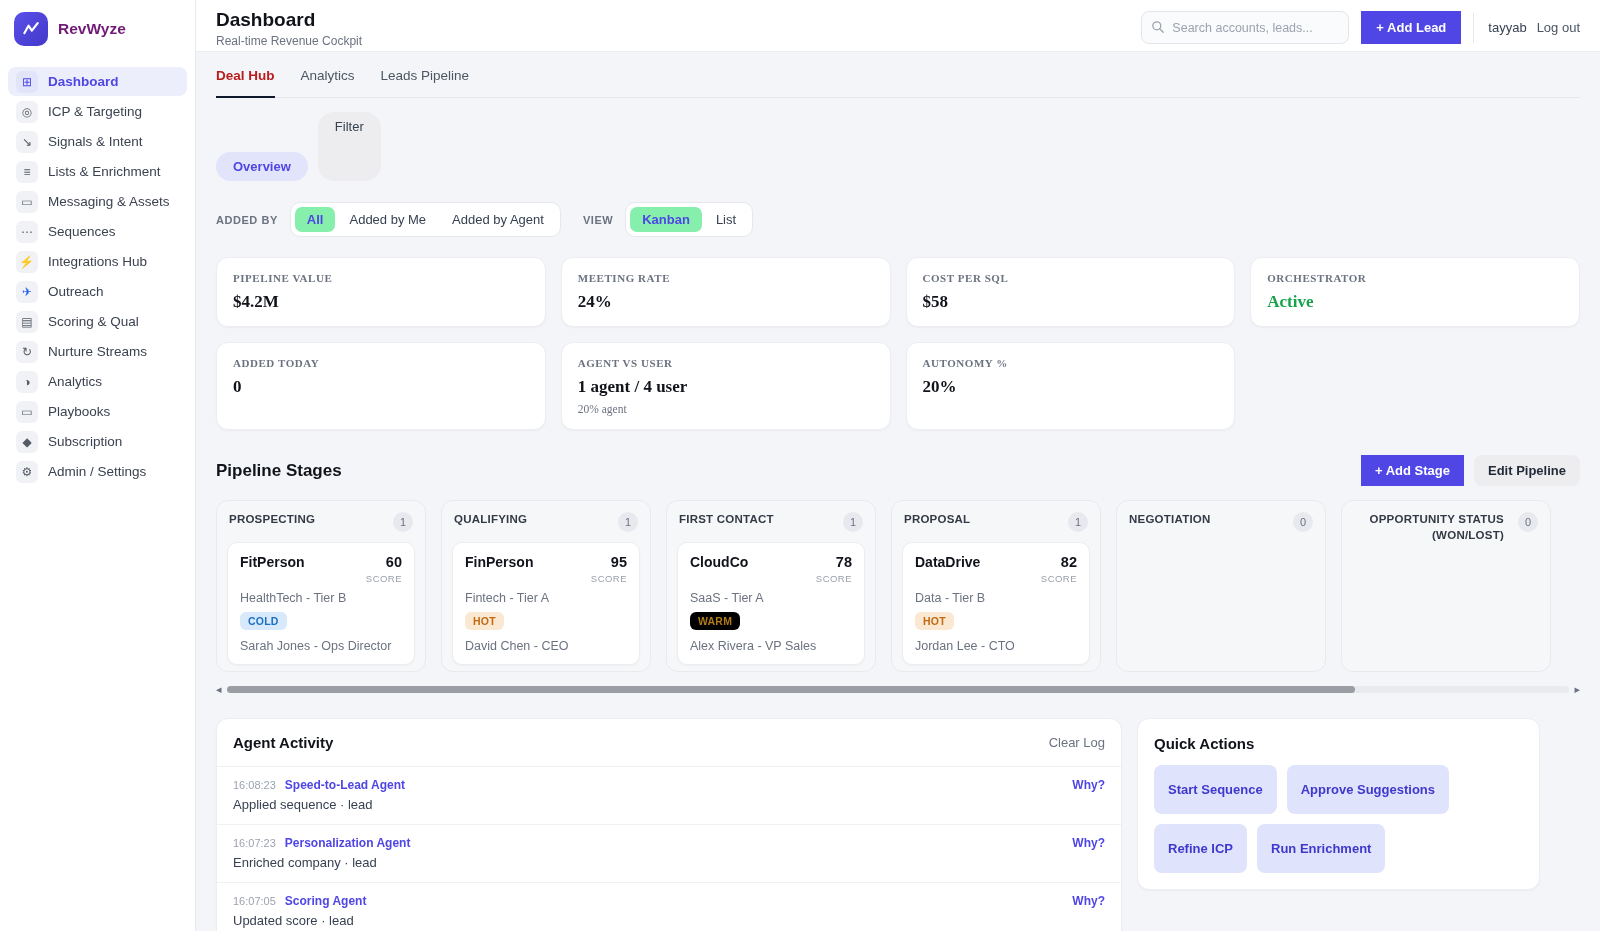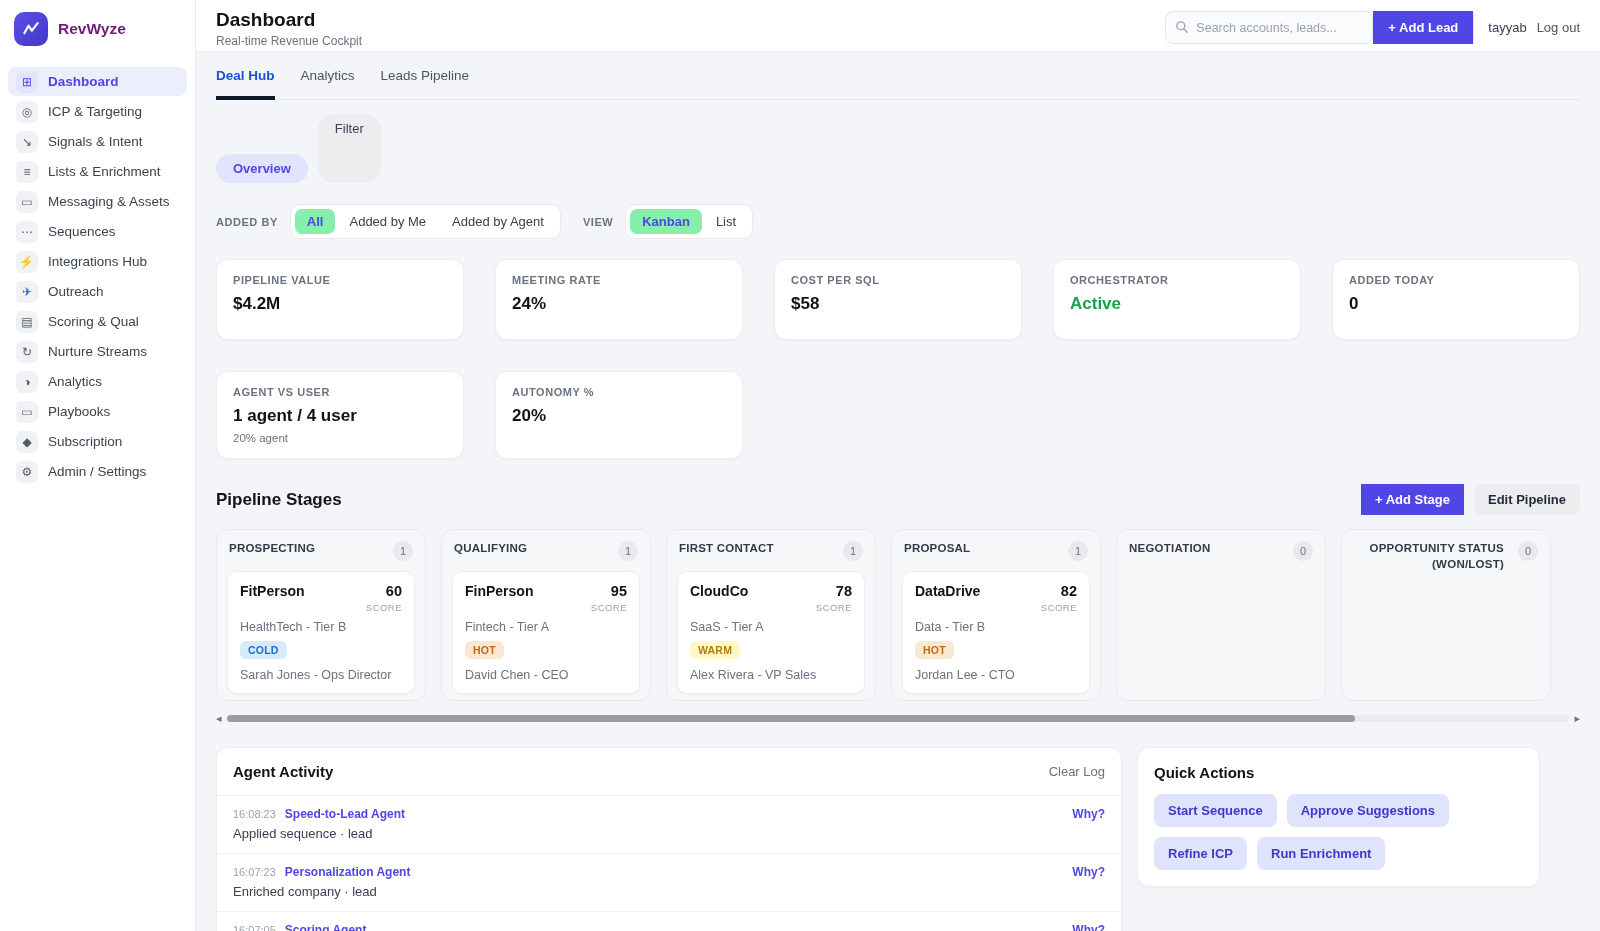--- a/index.html
+++ b/index.html
@@ -18,52 +18,52 @@
   .nav-item.active .nav-ico { background:#e2e5fa; color:#4f46e5; }
   .ico-gold { color:#d99b12 !important; }
   .ico-blue { color:#2563eb !important; }
   .nav-label { font-size:13.5px; color:#3b4250; font-weight:500; white-space:nowrap; }
 
   
   .main { margin-left:196px; height:931px; display:flex; flex-direction:column; }
   .topbar { height:52px; background:#fff; border-bottom:1px solid #edeef2; display:flex; align-items:flex-start; justify-content:space-between; padding:9px 20px 0 20px; flex:0 0 52px; }
   .page-title { font-size:19px; font-weight:700; color:#10131a; }
   .page-subtitle { font-size:12px; color:#6b7280; margin-top:3px; }
-  .topbar-right { display:flex; align-items:center; margin-top:2px; }
+  .topbar-right { display:flex; align-items:center; gap:12px; margin-top:2px; }
   .search-wrap { position:relative; }
   .search-input { width:208px; height:33px; border:1px solid #e3e5ea; background:#fafbfc; border-radius:8px; padding:0 10px 0 30px; font-size:12.5px; color:#374151; outline:none; font-family:"Liberation Sans", sans-serif; }
   .search-input::placeholder { color:#9ca3af; }
   .search-ico { position:absolute; left:9px; top:8px; }
   .btn-primary { background:#4f46e5; color:#fff; border:none; border-radius:0; padding:9px 15px; font-size:13px; font-weight:700; cursor:pointer; font-family:"Liberation Sans", sans-serif; }
   .user-area { display:flex; align-items:center; gap:10px; border-left:1px solid #e5e7eb; padding-left:14px; height:30px; }
   .user-name { font-size:13px; color:#374151; font-weight:500; cursor:default; }
   .logout { font-size:13px; color:#4b5563; cursor:pointer; }
 
   .content { flex:1; padding:0 20px; overflow:hidden; }
 
   
   .tabs { display:flex; gap:26px; padding-top:16px; border-bottom:1px solid #e6e8ec; }
   .tab { font-size:13.5px; color:#4b5563; padding-bottom:13px; cursor:pointer; }
-  .tab.active { color:#1d4ed8; font-weight:600; border-bottom:4px solid #0f172a; margin-bottom:-1px; }
+  .tab.active { color:#b91c1c; font-weight:600; border-bottom:2px solid #0f172a; margin-bottom:-1px; }
 
   
   .pills { display:flex; gap:10px; margin-top:14px; }
   .pill { font-size:13px; padding:7px 17px; border-radius:16px; cursor:pointer; color:#374151; background:#ededf0; }
   .pill.active { background:#e1e4fb; color:#4f46e5; font-weight:600;margin-top:40px; }
 
   
   .filter-row { display:flex; align-items:center; gap:12px; margin-top:21px; }
   .filter-label { font-size:11px; font-weight:700; color:#6b7280; letter-spacing:.05em; }
   .seg { display:inline-flex; background:#fff; border:1px solid #e6e8ec; border-radius:10px; padding:4px; gap:2px; }
   .seg-opt { font-size:13px; color:#374151; padding:5px 12px; border-radius:7px; cursor:pointer; white-space:nowrap; }
   .seg-opt.selected { background:#86efac; color:#4f46e5; font-weight:600; }
   .seg + .filter-label { margin-left:10px; }
 
   
-  .kpi-grid { display:grid; grid-template-columns:repeat(5,1fr); gap:31px; margin-top:20px; }
+  .kpi-grid { display:grid; grid-template-columns:repeat(4,1fr); gap:15px; margin-top:20px;font-family:Liberation Serif, serif; }
   .kpi { background:#fff; border:1px solid #eceef2; border-radius:12px; padding:14px 16px; box-shadow:0 1px 2px rgba(16,24,40,.04); min-height:66px; }
   .kpi.tall { min-height:81px; }
   .kpi-label { font-size:11px; font-weight:600; color:#6b7280; letter-spacing:.05em; }
   .kpi-value { font-size:17px; font-weight:700; color:#10131a; margin-top:8px; }
   .kpi-value.green { color:#16a34a; }
   .kpi-sub { font-size:11.5px; color:#6b7280; margin-top:6px; }
 
   
   .pipe-head { display:flex; align-items:center; justify-content:space-between; margin-top:25px; }
   .section-title { font-size:17px; font-weight:700; color:#10131a; }
@@ -79,21 +79,21 @@
   .lead-card { background:#fff; border:1px solid #ebedf1; border-radius:10px; margin-top:10px; padding:11px 12px; box-shadow:0 1px 2px rgba(16,24,40,.04); cursor:pointer; }
   .lead-top { display:flex; justify-content:space-between; align-items:flex-start; }
   .lead-name { font-size:14px; font-weight:700; color:#10131a; }
   .score-wrap { text-align:right; }
   .lead-score { font-size:14.5px; font-weight:700; color:#10131a; display:block; }
   .score-label { font-size:9.5px; color:#9aa1ab; letter-spacing:.05em; display:block; margin-top:3px; }
   .lead-seg { font-size:12.5px; color:#6b7280; margin-top:7px; }
   .badge { display:inline-block; margin-top:7px; font-size:10.5px; font-weight:700; padding:3px 8px; border-radius:6px; letter-spacing:.02em; }
   .badge.cold { background:#d8e9fb; color:#1a6fc4; }
   .badge.hot  { background:#fbe8d2; color:#c2690f; }
-  .badge.warm { background:#fef9c3; color:#b07c15; }
+  .badge.warm { background:#000000; color:#b07c15; }
   .lead-contact { font-size:12.5px; color:#6b7280; margin-top:9px; }
 
   
   .hscroll { display:flex; align-items:center; gap:5px; margin-top:10px; height:14px; }
   .sb-arrow { font-size:11px; color:#6b7280; cursor:pointer; line-height:1; }
   .sb-track { flex:1; height:7px; background:#e9eaee; border-radius:4px; position:relative; }
   .sb-thumb { position:absolute; left:0; top:0; height:7px; width:84%; background:#9a9da3; border-radius:4px; cursor:grab; }
 
   
   .bottom { display:flex; gap:15px; margin-top:22px; align-items:flex-start; }
@@ -106,21 +106,21 @@
   .act-row:last-child { border-bottom:none; }
   .act-line1 { display:flex; align-items:baseline; gap:9px; }
   .act-time { font-size:11px; color:#9ca3af; }
   .act-agent { font-size:12px; font-weight:700; color:#4f46e5; cursor:pointer; }
   .act-why { margin-left:auto; font-size:12px; font-weight:600; color:#4f46e5; cursor:pointer; }
   .act-desc { font-size:13px; color:#374151; margin-top:5px; }
 
   .quick { width:403px; flex:0 0 403px; padding:16px; }
   .quick .card-title { margin-bottom:13px; }
   .qa-btns { display:flex; flex-wrap:wrap; gap:10px; }
-  .qa-btn { background:#dfe3fb; color:#4038cc; border:none; border-radius:8px; padding:9px 14px; font-size:13px; font-weight:700; cursor:pointer; font-family:"Liberation Sans", sans-serif; }
+  .qa-btn { background:#dfe3fb; color:#4038cc; border:none; border-radius:8px; padding:17px 14px; font-size:13px; font-weight:700; cursor:pointer; font-family:"Liberation Sans", sans-serif; }
 </style>
 </head>
 <body>
 
 <aside class="sidebar">
   <div class="brand">
     <span class="brand-logo">
       <svg width="20" height="20" viewBox="0 0 24 24" fill="none">
           <polyline points="4,17 9,8 13,14 20,5" stroke="#ffffff" stroke-width="2.6" stroke-linecap="round" stroke-linejoin="round"></polyline>
         </svg>

